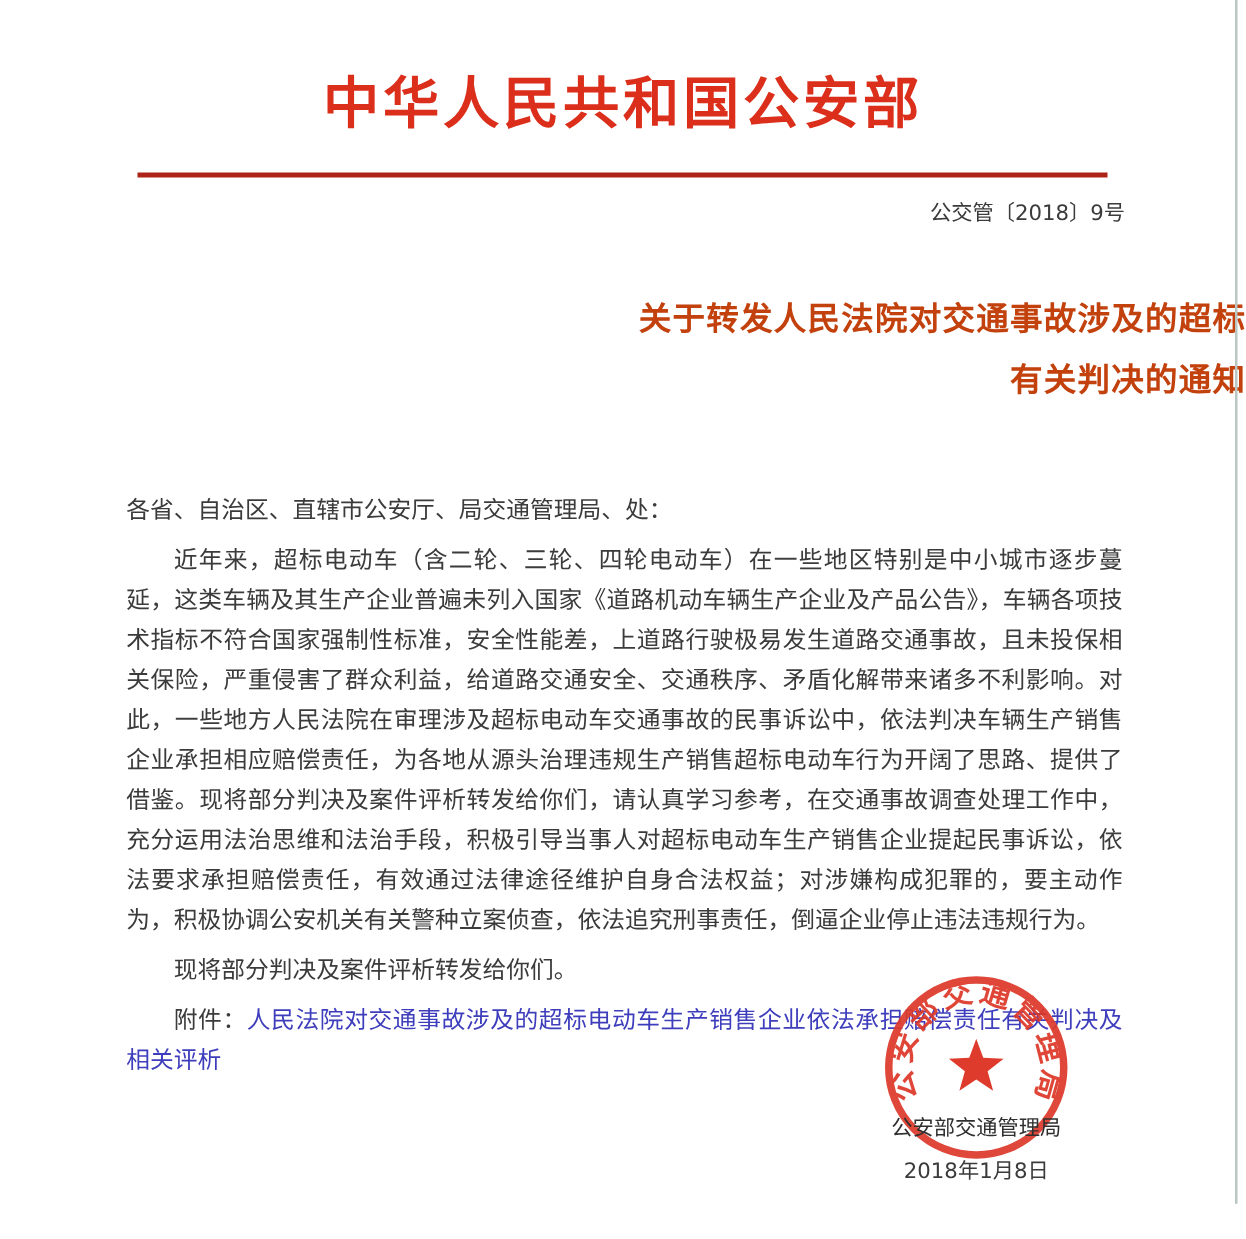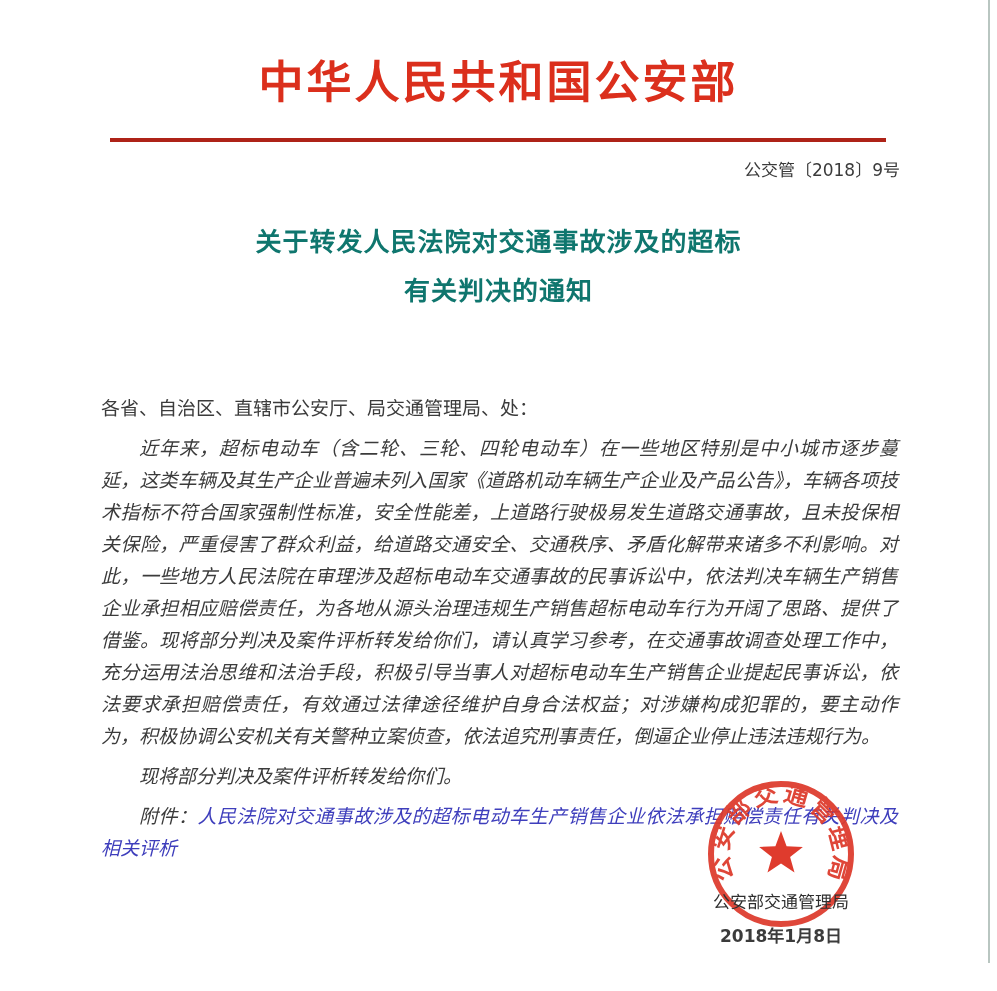--- a/index.html
+++ b/index.html
@@ -35,43 +35,43 @@
   .doc-number {
     position: absolute;
     top: 156px;
     right: 97px;
     font-size: 17px;
     color: #3b3b3b;
     margin-left: 7px;
   }
   .doc-title {
     position: absolute;
-    top: 218px;
+    top: 232px;
     left: 0;
     width: 100%;
-    text-align: center;
+    text-align: right;
     font-family: "DejaVu Serif", "Liberation Serif", serif;
     font-size: 26px;
     font-weight: bold;
     line-height: 49px;
-    color: #0f766e;
+    color: #c2410c;
     letter-spacing: 1px;
   }
   .doc-body {
     position: absolute;
     top: 384px;
     left: 93px;
     width: 813px;
     font-size: 19px;
     line-height: 32px;
     color: #3b3b3b;
     text-align: justify;
   }
   .doc-body p { margin: 8px; }
-  .indent { text-indent: 2em; font-style: italic; }
+  .indent { text-indent: 2em; }
   .attachment-link {
     color: #3e3ebc;
     text-decoration: none;
     cursor: pointer;
   }
   .seal-svg {
     position: absolute;
     left: 706px;
     top: 779px;
     width: 150px;
@@ -98,21 +98,20 @@
   }
   .sign-date {
     position: absolute;
     top: 922px;
     left: 681px;
     width: 200px;
     text-align: center;
     font-size: 17px;
     color: #3b3b3b;
     z-index: 2;
-    font-weight: bold;
   }
   .page-edge-line {
     position: absolute;
     top: 0;
     left: 988px;
     width: 2px;
     height: 963px;
     background: #b9c6c1;
   }
 </style>

